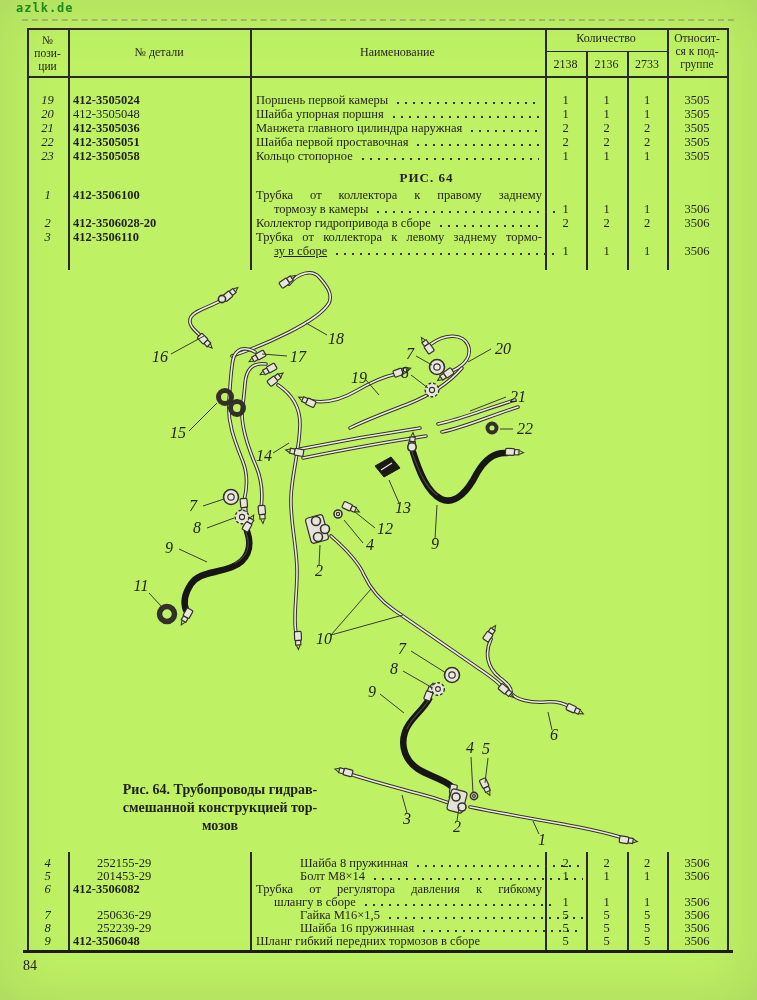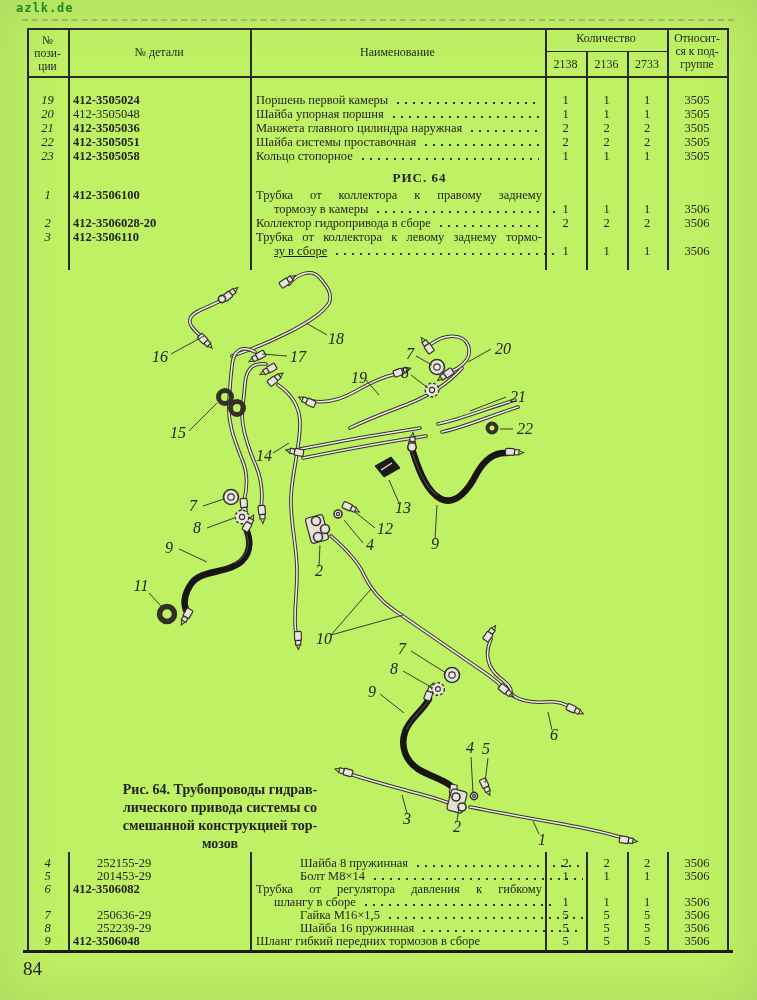--- a/index.html
+++ b/index.html
@@ -20,21 +20,21 @@
   .qty{text-align:center;}
   .nameline{display:flex;align-items:baseline;overflow:hidden;}
   .nameline .txt{flex:0 0 auto;text-align:right;}
   .nameline .leader{flex:1 1 auto;height:5px;align-self:flex-end;margin:0 3px 2px 6px;
      background-image:radial-gradient(circle,#35322c 1.15px,rgba(0,0,0,0) 1.5px);
      background-size:8px 4px;background-repeat:repeat-x;background-position:left bottom;}
   .justifyline{display:block;text-align:justify;text-align-last:justify;}
   .sectitle{position:absolute;font-weight:700;text-align:center;letter-spacing:1px;font-size:13px;}
   .caption{position:absolute;left:110px;top:781px;width:220px;text-align:center;
            font-weight:700;font-size:14px;line-height:18px;}
-  .pagenum{position:absolute;left:23px;top:958px;font-size:19px;}
+  .pagenum{position:absolute;left:23px;top:958px;font-size:14px;}
   svg.diagram{position:absolute;left:0;top:0;}
   svg .t-out{fill:none;stroke:#35322c;stroke-width:3.6;stroke-linecap:round;}
   svg .t-in{fill:none;stroke:#eeece5;stroke-width:1.6;stroke-linecap:round;}
   svg .hose{fill:none;stroke:#171614;stroke-width:6.5;stroke-linecap:round;}
   svg .hose-hi{fill:none;stroke:#4a463e;stroke-width:1.2;stroke-linecap:round;}
   svg .fit rect{fill:#e7e5dc;stroke:#35322c;stroke-width:1.2;}
   svg .fit path{fill:none;stroke:#35322c;stroke-width:1;}
   svg .nut-o{fill:#e7e5dc;stroke:#35322c;stroke-width:1.6;}
   svg .nut-i{fill:#eeece5;stroke:#35322c;stroke-width:1.2;}
   svg .gear{fill:#e7e5dc;stroke:#35322c;stroke-width:1.4;stroke-dasharray:2.8 1.9;}
@@ -117,38 +117,38 @@
         <span class="txt">Манжета главного цилиндра наружная</span>
         <span class="leader"></span>
       </div>
       <div class="cell qty" style="left: 545.5px; top: 121px; width: 40px; line-height: 14px;">2</div>
       <div class="cell qty" style="left: 586.5px; top: 121px; width: 40px; line-height: 14px;">2</div>
       <div class="cell qty" style="left: 627px; top: 121px; width: 40px; line-height: 14px;">2</div>
       <div class="cell qty" style="left: 667px; top: 121px; width: 60px; line-height: 14px;">3505</div>
       <div class="cell pos" style="left: 27px; top: 135px; width: 41px; line-height: 14px;">22</div>
       <div class="cell bold" style="left: 73px; top: 135px; line-height: 14px;">412-3505051</div>
       <div class="cell nameline" style="left: 256px; top: 135px; width: 286px; line-height: 14px; padding-left: 0px;">
-        <span class="txt">Шайба системы проставочная</span>
+        <span class="txt">Шайба первой проставочная</span>
         <span class="leader"></span>
       </div>
       <div class="cell qty" style="left: 545.5px; top: 135px; width: 40px; line-height: 14px;">2</div>
       <div class="cell qty" style="left: 586.5px; top: 135px; width: 40px; line-height: 14px;">2</div>
       <div class="cell qty" style="left: 627px; top: 135px; width: 40px; line-height: 14px;">2</div>
       <div class="cell qty" style="left: 667px; top: 135px; width: 60px; line-height: 14px;">3505</div>
       <div class="cell pos" style="left: 27px; top: 149px; width: 41px; line-height: 14px;">23</div>
       <div class="cell bold" style="left: 73px; top: 149px; line-height: 14px;">412-3505058</div>
       <div class="cell nameline" style="left: 256px; top: 149px; width: 286px; line-height: 14px; padding-left: 0px;">
         <span class="txt">Кольцо стопорное</span>
         <span class="leader"></span>
       </div>
       <div class="cell qty" style="left: 545.5px; top: 149px; width: 40px; line-height: 14px;">1</div>
       <div class="cell qty" style="left: 586.5px; top: 149px; width: 40px; line-height: 14px;">1</div>
       <div class="cell qty" style="left: 627px; top: 149px; width: 40px; line-height: 14px;">1</div>
       <div class="cell qty" style="left: 667px; top: 149px; width: 60px; line-height: 14px;">3505</div>
-      <div class="sectitle" style="left: 240px; top: 170px; width: 295px; padding-left: 32px;">РИС.  64</div>
+      <div class="sectitle" style="left: 247px; top: 170px; width: 295px; padding-left: 32px;">РИС.  64</div>
       <div class="cell pos" style="left: 27px; top: 188px; width: 41px; line-height: 14px;">1</div>
       <div class="cell bold" style="left: 73px; top: 188px; line-height: 14px;">412-3506100</div>
       <div class="cell justifyline" style="left: 256px; top: 188px; width: 286px; line-height: 14px;">Трубка от коллектора к правому заднему</div>
       <div class="cell nameline" style="left: 256px; top: 202px; width: 286px; line-height: 14px; padding-left: 18px;">
         <span class="txt">тормозу в камеры</span>
         <span class="leader"></span>
       </div>
       <div class="cell qty" style="left: 545.5px; top: 202px; width: 40px; line-height: 14px;">1</div>
       <div class="cell qty" style="left: 586.5px; top: 202px; width: 40px; line-height: 14px;">1</div>
       <div class="cell qty" style="left: 627px; top: 202px; width: 40px; line-height: 14px;">1</div>
@@ -513,19 +513,18 @@
         <text x="407" y="824" text-anchor="middle" class="co">3</text>
         <line x1="457" y1="821" x2="459" y2="807" class="lead"></line>
         <text x="457" y="832" text-anchor="middle" class="co">2</text>
         <line x1="539" y1="834" x2="533" y2="821" class="lead"></line>
         <text x="542" y="845" text-anchor="middle" class="co">1</text>
       </g>
   </svg>
 
   <div class="caption">
     <div>Рис. 64. Трубопроводы гидрав-</div>
-    <div>лического привода системы со</div>
     <div>смешанной конструкцией тор-</div>
     <div>мозов</div>
   </div>
 
   <div class="pagenum">84</div>
 </div>
 
 </body></html>

